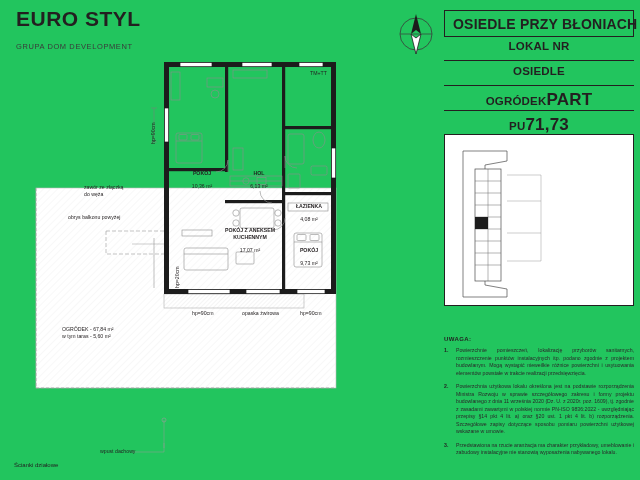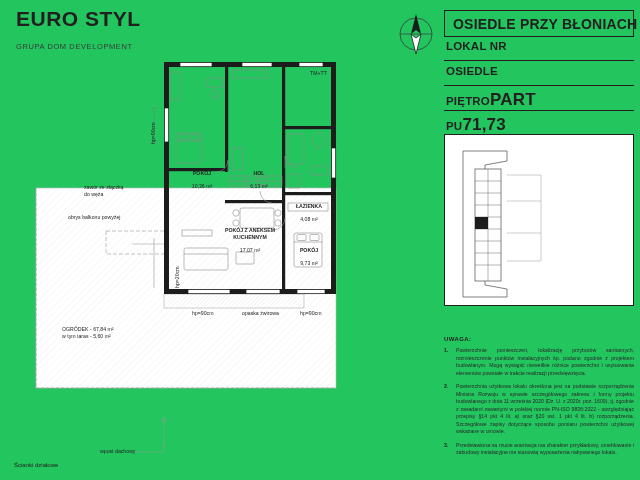--- a/index.html
+++ b/index.html
@@ -85,21 +85,21 @@
   }
   .rows {
     position: absolute;
     left: 56px;
     top: 30px;
     width: 190px;
   }
   .row {
     display: flex;
     align-items: baseline;
-    justify-content: flex-start;
+    justify-content: center;
     border-bottom: 1px solid #231f20;
     padding: 4px 2px 20px 2px;
     box-sizing: border-box;
     height: 22px;
   }
   .row .k {
     font-size: 11.5px;
     font-weight: bold;
     letter-spacing: 0.2px;
   }
@@ -381,21 +381,21 @@
     <div class="rows">
       <div class="row">
         <span class="k">LOKAL NR</span>
         <span class="v"></span>
       </div>
       <div class="row">
         <span class="k">OSIEDLE</span>
         <span class="v"></span>
       </div>
       <div class="row">
-        <span class="k">PIĘTRO</span>
+        <span class="k">OGRÓDEK</span>
         <span class="v">PART</span>
       </div>
       <div class="row r1">
         <span class="k">PU</span>
         <span class="v">71,73</span>
       </div>
     </div>
 
     <div class="keyplan">
       <svg width="188" height="170" viewBox="0 0 188 170">

